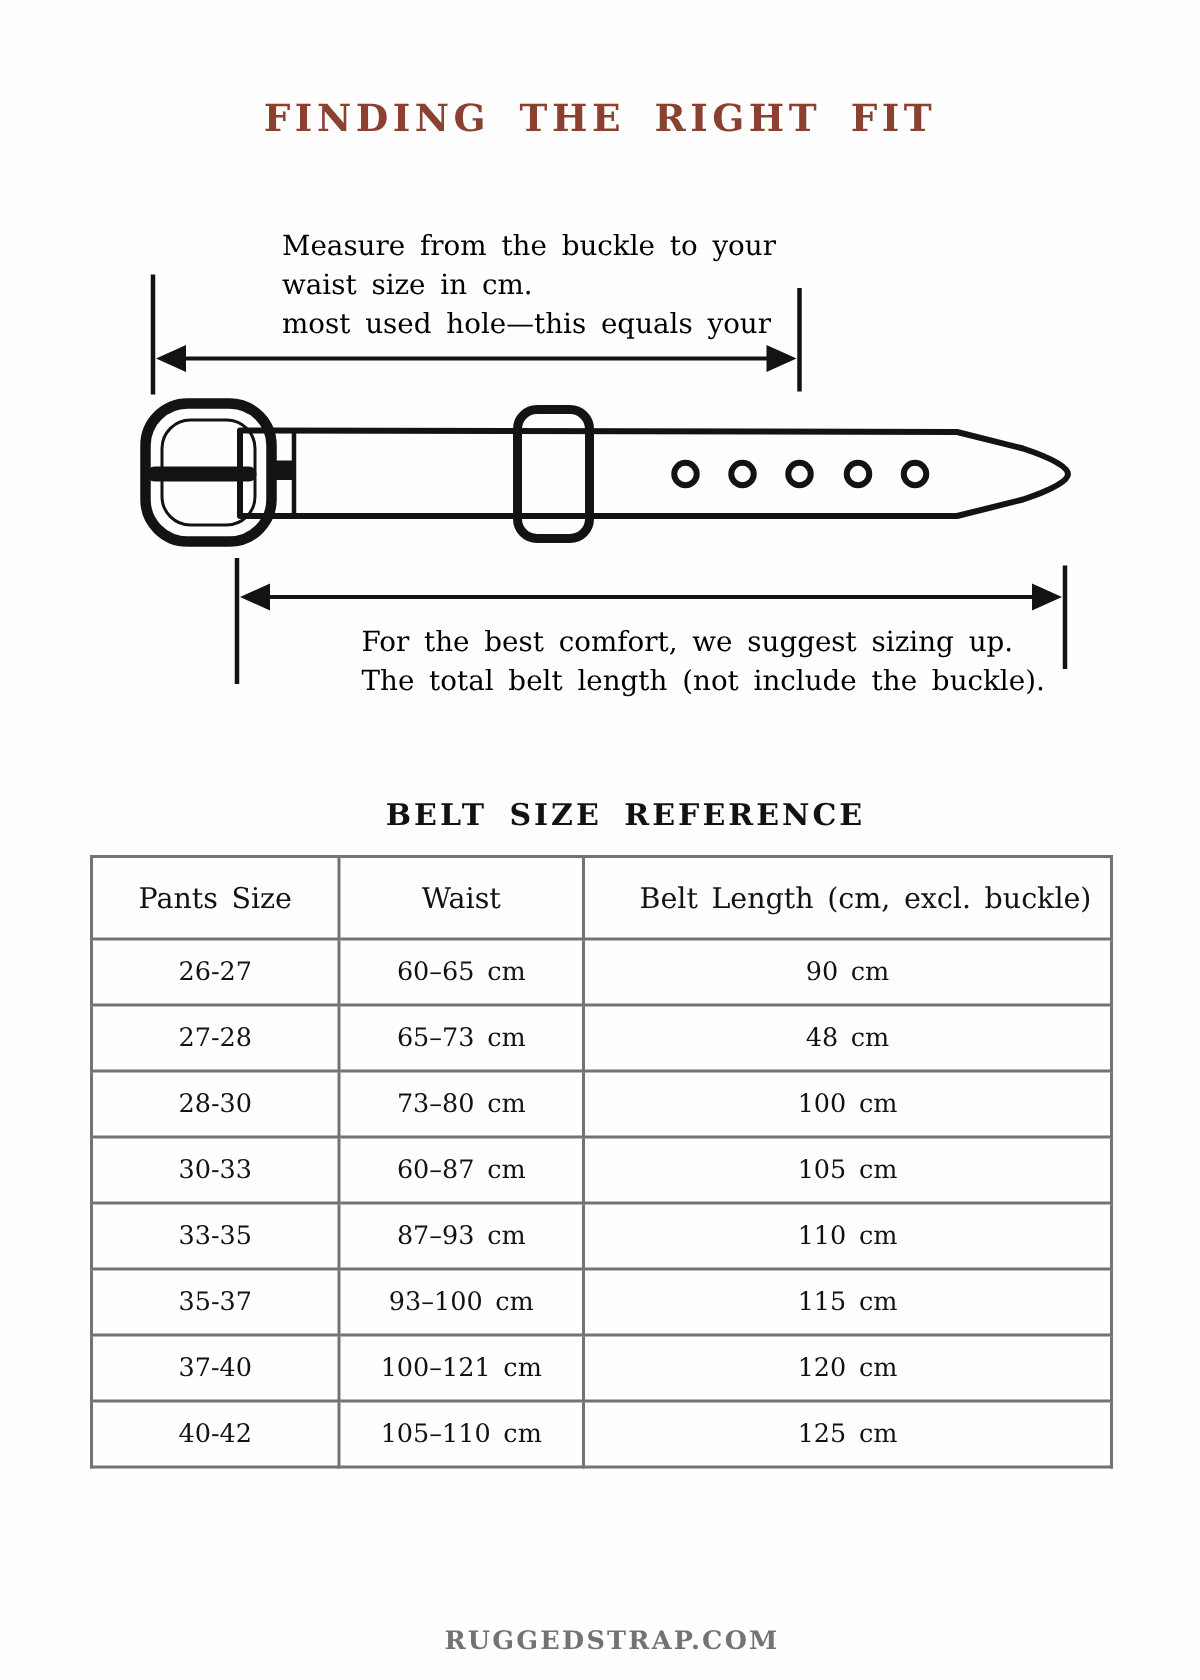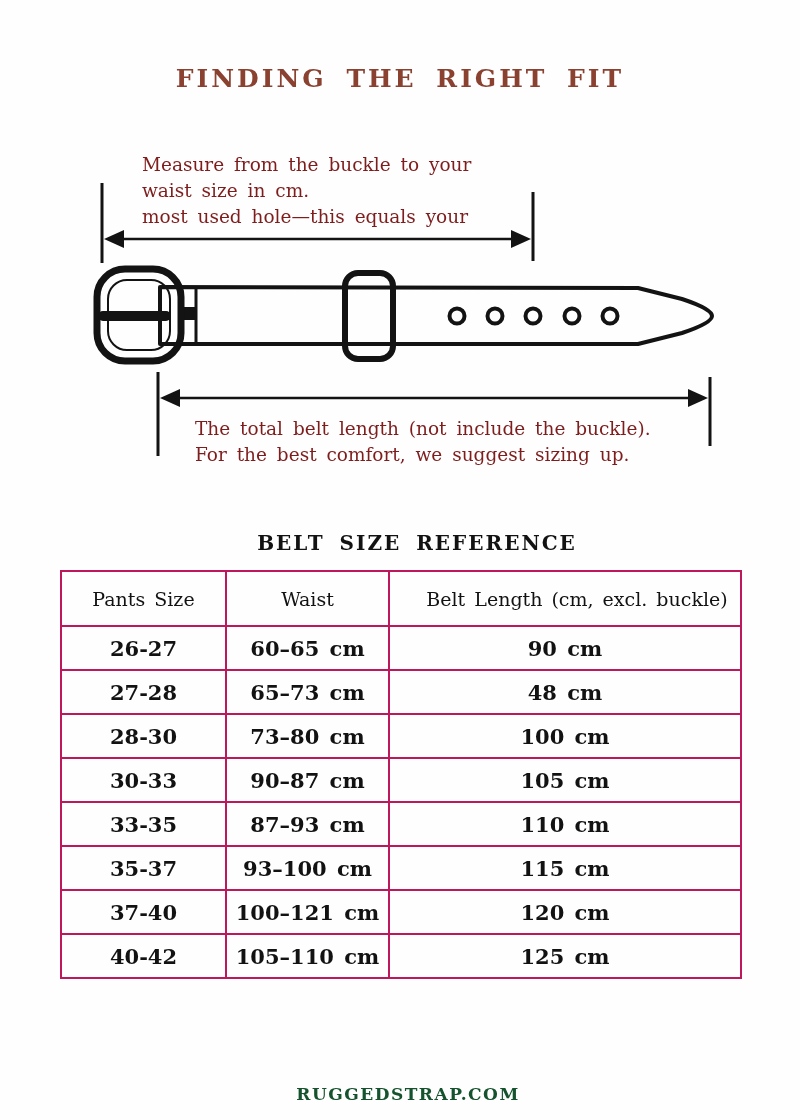--- a/index.html
+++ b/index.html
@@ -23,21 +23,22 @@
     font-weight: bold;
     letter-spacing: 3px;
     word-spacing: 8px;
     color: #8a4130;
   }
   .note {
     position: absolute;
     font-size: 18.5px;
     line-height: 26px;
     word-spacing: 4px;
-    color: #7f1d1d;
+    color: #000000;
+    margin-left: 46px;
   }
   .waist-note { top: 152px; left: 142px; }
   .length-note { top: 416px; left: 195px; }
   .diagram-svg {
     position: absolute;
     top: 150px; left: 0;
     width: 800px; height: 330px;
   }
   .table-heading {
     position: absolute;
@@ -51,48 +52,47 @@
     color: #121212;
   }
   .size-table {
     position: absolute;
     top: 570px; left: 60px;
     width: 680px;
     border-collapse: collapse;
     table-layout: fixed;
   }
   .size-table th, .size-table td {
-    border: 2px solid #be185d;
+    border: 2px solid #737373;
     text-align: center;
     vertical-align: middle;
     word-spacing: 3px;
     color: #121212;
   }
   .size-table th {
     height: 55px;
     font-size: 19px;
     font-weight: normal;
   }
   .size-table td {
     height: 44px;
-    font-size: 21px;
-    font-weight: bold;
+    font-size: 17px;
   }
   .col-pants { width: 165px; }
   .col-waist { width: 163px; margin-top: 36px; }
   .col-length { width: 352px; padding-left: 24px; }
   .footer {
     position: absolute;
     top: 1084px; left: 0;
     width: 100%;
     text-align: center;
     font-size: 17px;
     font-weight: bold;
     letter-spacing: 1.5px;
-    color: #14532d;
+    color: #737373;
     padding-left: 16px;
   }
   .stroke { stroke: #131313; fill: none; }
 </style>
 </head>
 <body>
 
 <div class="page">
 
   <h1 class="title">FINDING THE RIGHT FIT</h1>
@@ -140,22 +140,22 @@
     <g>
       <line class="stroke" x1="158" y1="372" x2="158" y2="456" stroke-width="3"></line>
       <line class="stroke" x1="710" y1="377" x2="710" y2="446" stroke-width="3"></line>
       <line class="stroke" x1="172" y1="398" x2="696" y2="398" stroke-width="2.6"></line>
       <polygon points="160,398 180,389 180,407" fill="#131313"></polygon>
       <polygon points="708,398 688,389 688,407" fill="#131313"></polygon>
     </g>
   </svg>
 
   <div class="note length-note">
+    <div>For the best comfort, we suggest sizing up.</div>
     <div>The total belt length (not include the buckle).</div>
-    <div>For the best comfort, we suggest sizing up.</div>
   </div>
 
   <h2 class="table-heading">BELT SIZE REFERENCE</h2>
 
   <table class="size-table">
     <thead>
       <tr>
         <th class="col-pants">Pants Size</th>
         <th class="col-waist">Waist</th>
         <th class="col-length">Belt Length (cm, excl. buckle)</th>
@@ -172,21 +172,21 @@
           <td>65–73 cm</td>
           <td>48 cm</td>
         </tr>
         <tr>
           <td>28-30</td>
           <td>73–80 cm</td>
           <td>100 cm</td>
         </tr>
         <tr>
           <td>30-33</td>
-          <td>90–87 cm</td>
+          <td>60–87 cm</td>
           <td>105 cm</td>
         </tr>
         <tr>
           <td>33-35</td>
           <td>87–93 cm</td>
           <td>110 cm</td>
         </tr>
         <tr>
           <td>35-37</td>
           <td>93–100 cm</td>

